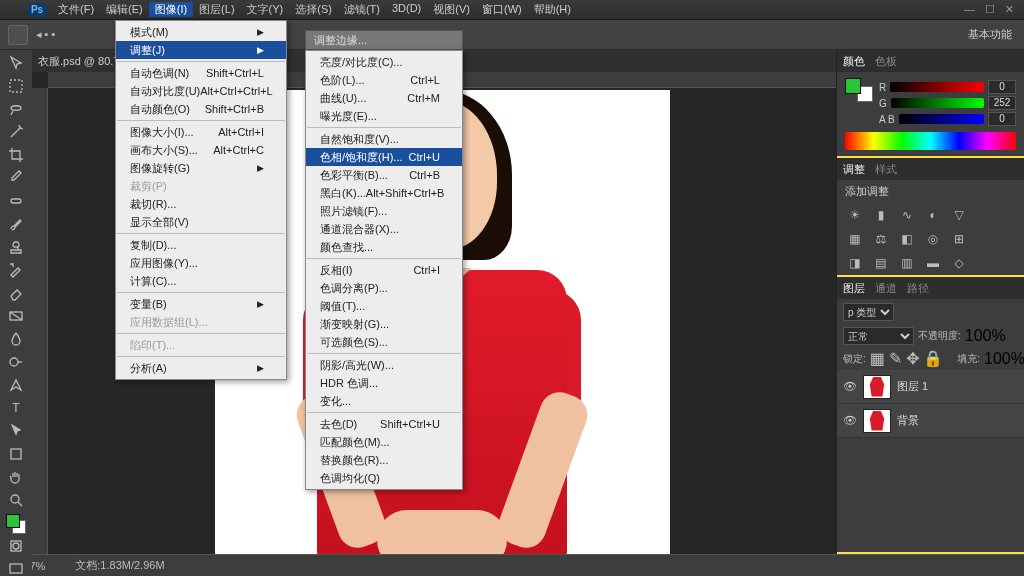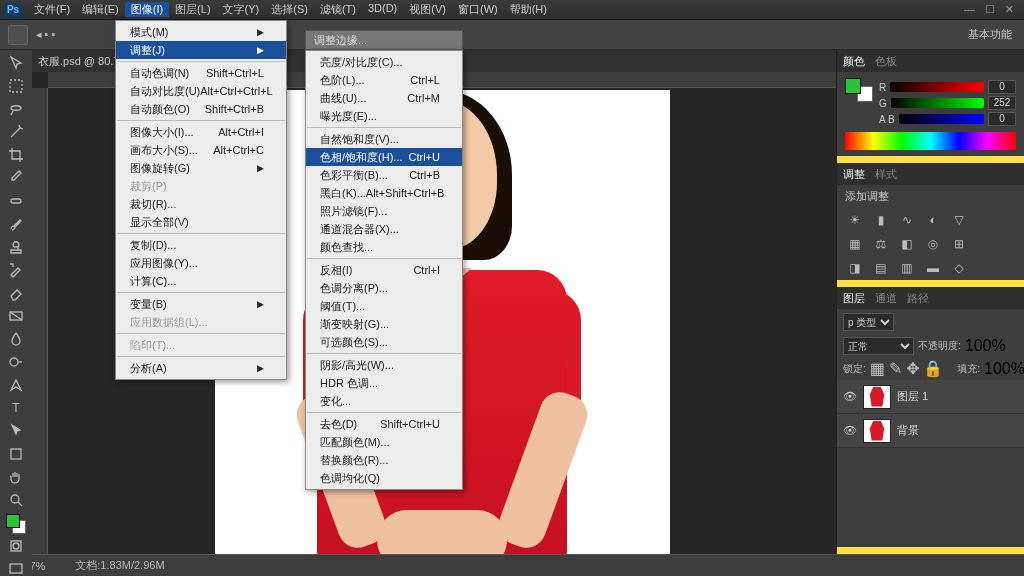--- a/index.html
+++ b/index.html
@@ -1,20 +1,20 @@
 <!DOCTYPE html>
 <html><head>
 <meta charset="utf-8">
 <style>
 * { margin: 0; padding: 0; box-sizing: border-box; font-family: "Microsoft YaHei", Arial, sans-serif; user-select: none; }
 body { width: 1024px; height: 576px; background: #535353; overflow: hidden; position: relative; }
 
 
 .topbar { height: 20px; background: linear-gradient(#3a3a3a,#2d2d2d); display: flex; align-items: center; color: #ccc; font-size: 11px; padding: 0 4px; border-bottom: 1px solid #1a1a1a; }
-.ps-logo { width: 18px; height: 14px; background: #083d6b; color: #7cb3e8; font-weight: bold; font-size: 10px; display: flex; align-items: center; justify-content: center; border-radius: 2px; margin-right: 6px; }
+.ps-logo { width: 18px; height: 14px; background: #083d6b; color: #7cb3e8; font-weight: bold; font-size: 10px; display: flex; align-items: center; justify-content: center; border-radius: 2px; margin-right: 6px; margin-left: 24px; }
 .menu-item { padding: 0 6px; cursor: pointer; }
 .menu-item.active { background: #1a4f9c; color: #fff; }
 .wincontrols { margin-left: auto; display: flex; gap: 10px; padding-right: 6px; color: #999; }
 
 
 .optbar { height: 30px; background: #424242; border-bottom: 1px solid #282828; display: flex; align-items: center; padding: 0 8px; justify-content: space-between; }
 .optbar-left { display:flex; align-items:center; gap:8px; color:#bbb; font-size:11px;}
 .optbar-btn { width:20px; height:20px; background:#4f4f4f; border:1px solid #666; border-radius:2px;}
 .optbar-right { color:#ccc; font-size:11px; padding:0 4px;}
 
@@ -43,21 +43,21 @@
 .photo .arm-r{ position:absolute; right:30px; top:300px; width:48px; height:160px; background:#f0c1a0; border-radius:20px; transform:rotate(20deg);}
 .photo .sleeve-l{ position:absolute; left:16px; top:200px; width:80px; height:130px; background:#d91a28; border-radius:30px 10px 20px 20px;}
 .photo .sleeve-r{ position:absolute; right:16px; top:200px; width:80px; height:130px; background:#d91a28; border-radius:10px 30px 20px 20px;}
 .photo .hands{ position:absolute; left:50%; bottom:30px; transform:translateX(-50%); width:130px; height:60px; background:#f0c1a0; border-radius:30px;}
 
 
 .statusbar { position:absolute; left:0; right:0; bottom:0; height:22px; background:#3d3d3d; color:#bbb; font-size:11px; display:flex; align-items:center; padding:0 8px; gap:30px; border-top:1px solid #555;}
 
 
 .panels { position:absolute; right:0; top:50px; bottom:22px; width:188px; background:#3d3d3d; display:flex; flex-direction:column; border-left:1px solid #222;}
-.panel { border-bottom:7px solid #fde047; }
+.panel { border-bottom:2px solid #fde047; }
 .panel-tabs { height:22px; background:#2e2e2e; display:flex; align-items:center; padding:0 6px; gap:10px; color:#888; font-size:11px;}
 .panel-tabs .tab.on { color:#eee;}
 .color-body { padding:6px 8px; }
 .rgb-row { display:flex; align-items:center; gap:4px; margin:2px 0; font-size:10px; color:#ccc;}
 .rgb-row .track{ flex:1; height:10px; border-radius:2px;}
 .rgb-row .val { width:28px; background:#2a2a2a; border:1px solid #555; color:#ddd; text-align:center; font-size:10px; height:14px; line-height:12px;}
 .r-track{ background:linear-gradient(to right,#000,#f00);} .g-track{ background:linear-gradient(to right,#000,#0f0);} .b-track{ background:linear-gradient(to right,#000,#00f);}
 .spectrum{ height:18px; margin-top:4px; background:linear-gradient(to right,red,yellow,lime,cyan,blue,magenta,red);}
 .colorswatch{ float:left; width:28px; height:24px; position:relative; margin-right:6px;}
 .colorswatch .fg{ position:absolute; width:16px; height:16px; background:#28c43a; border:1px solid #111; left:0; top:0;}

